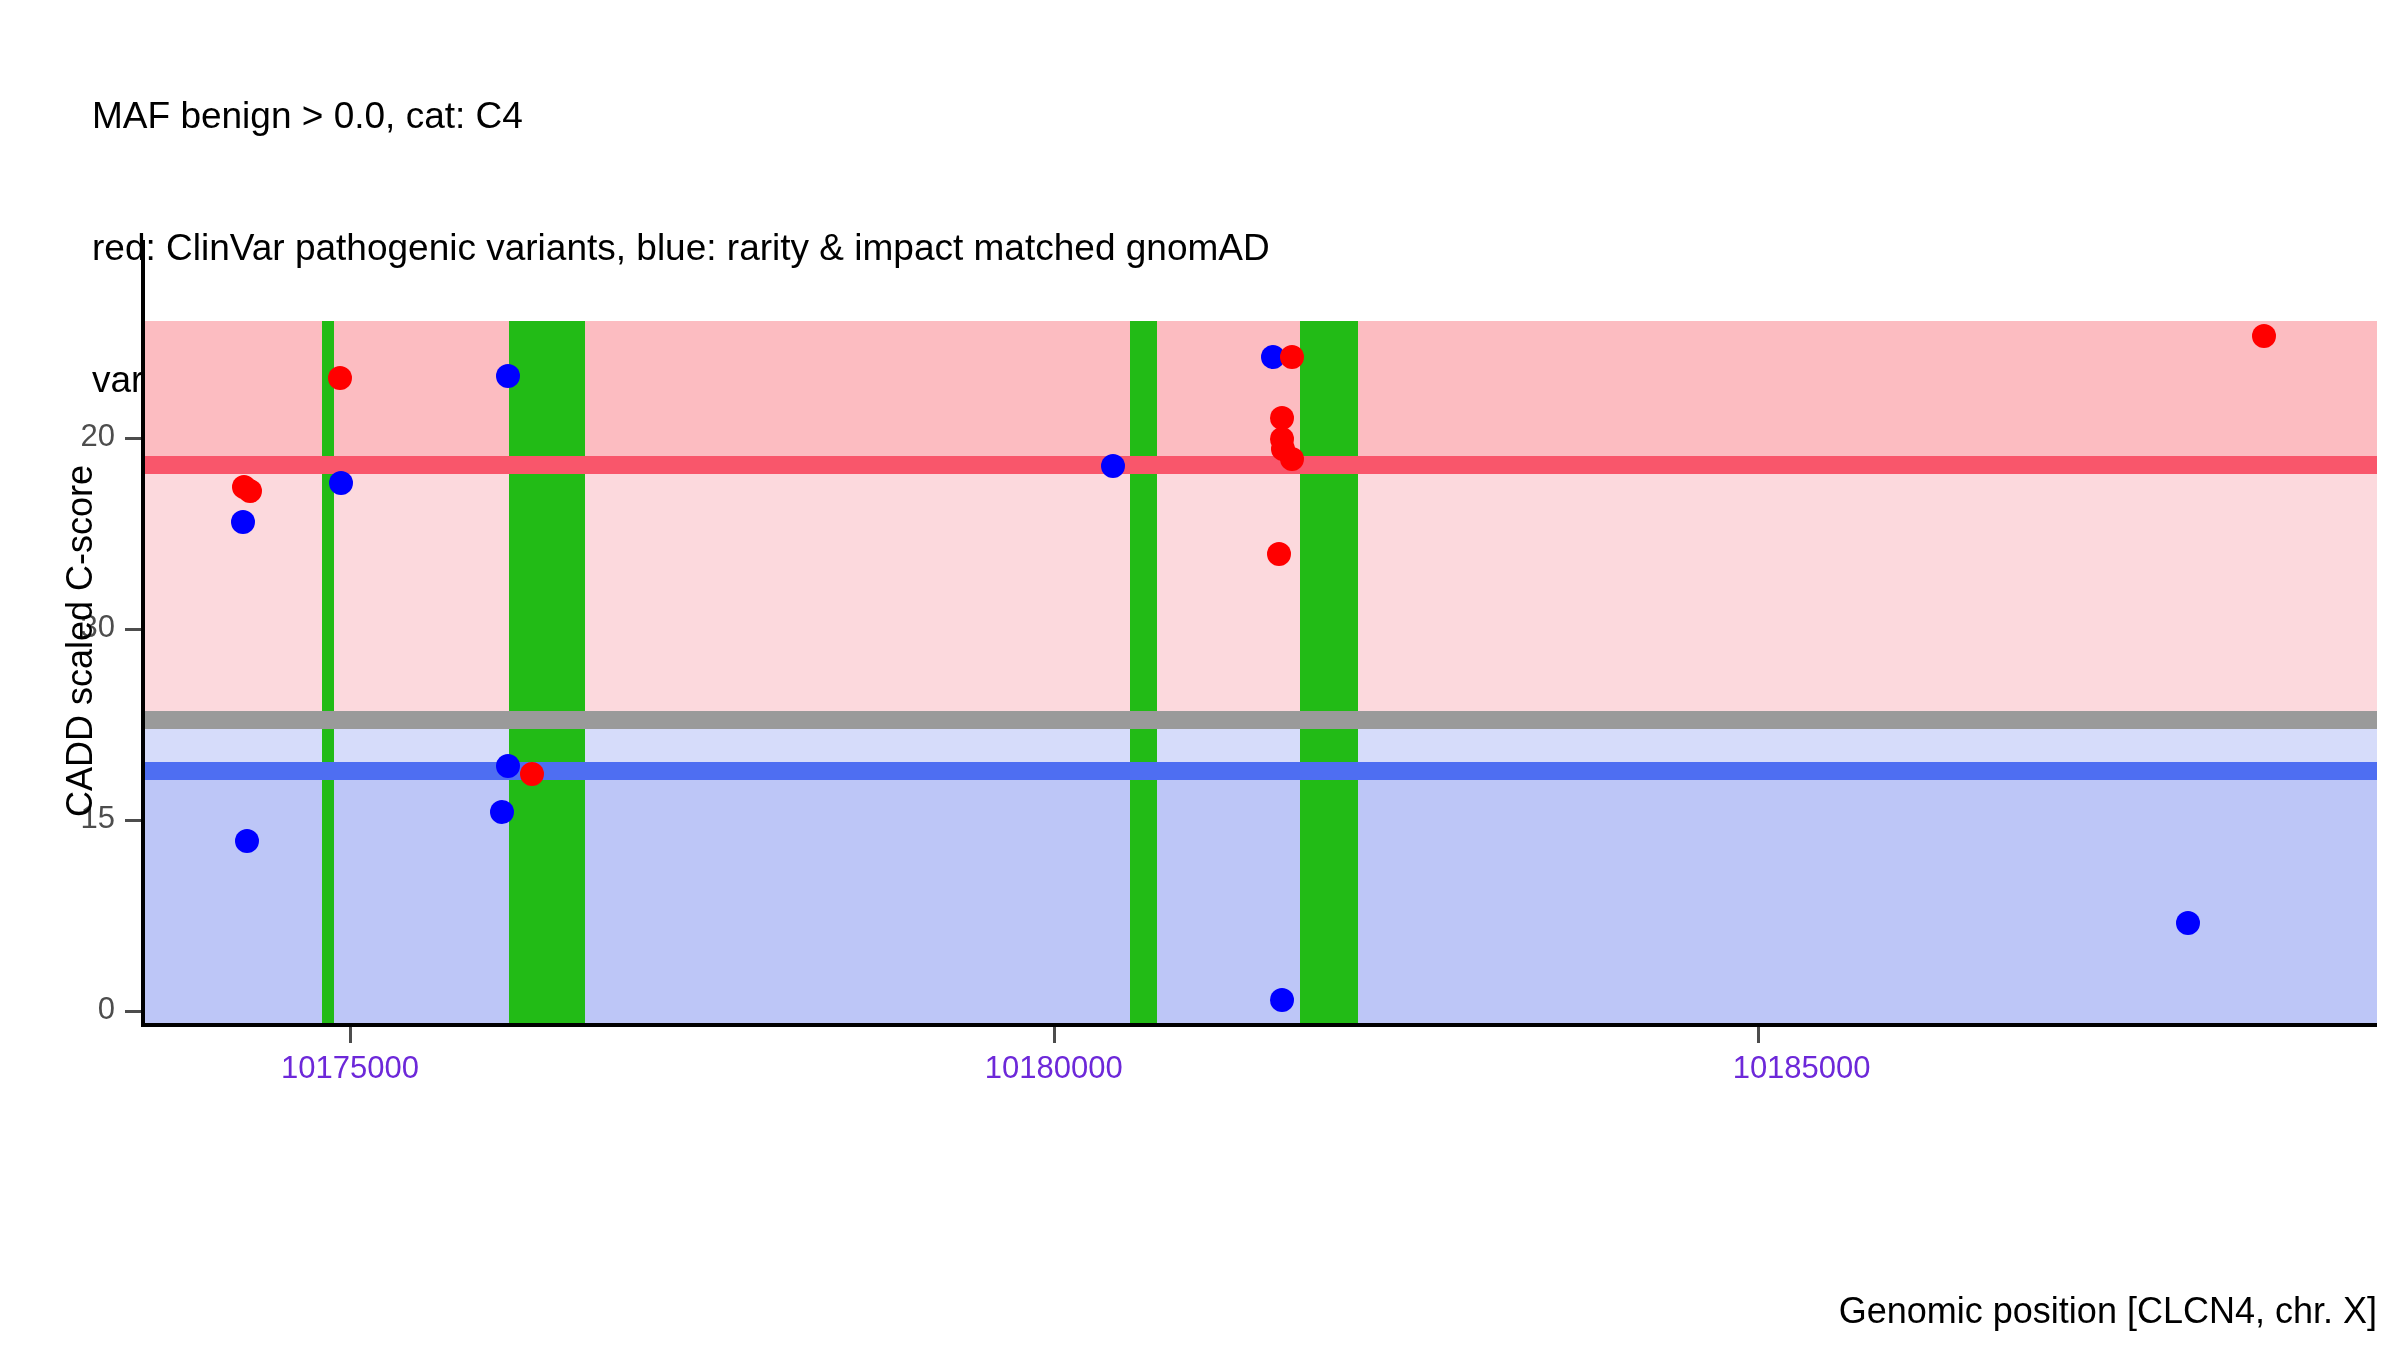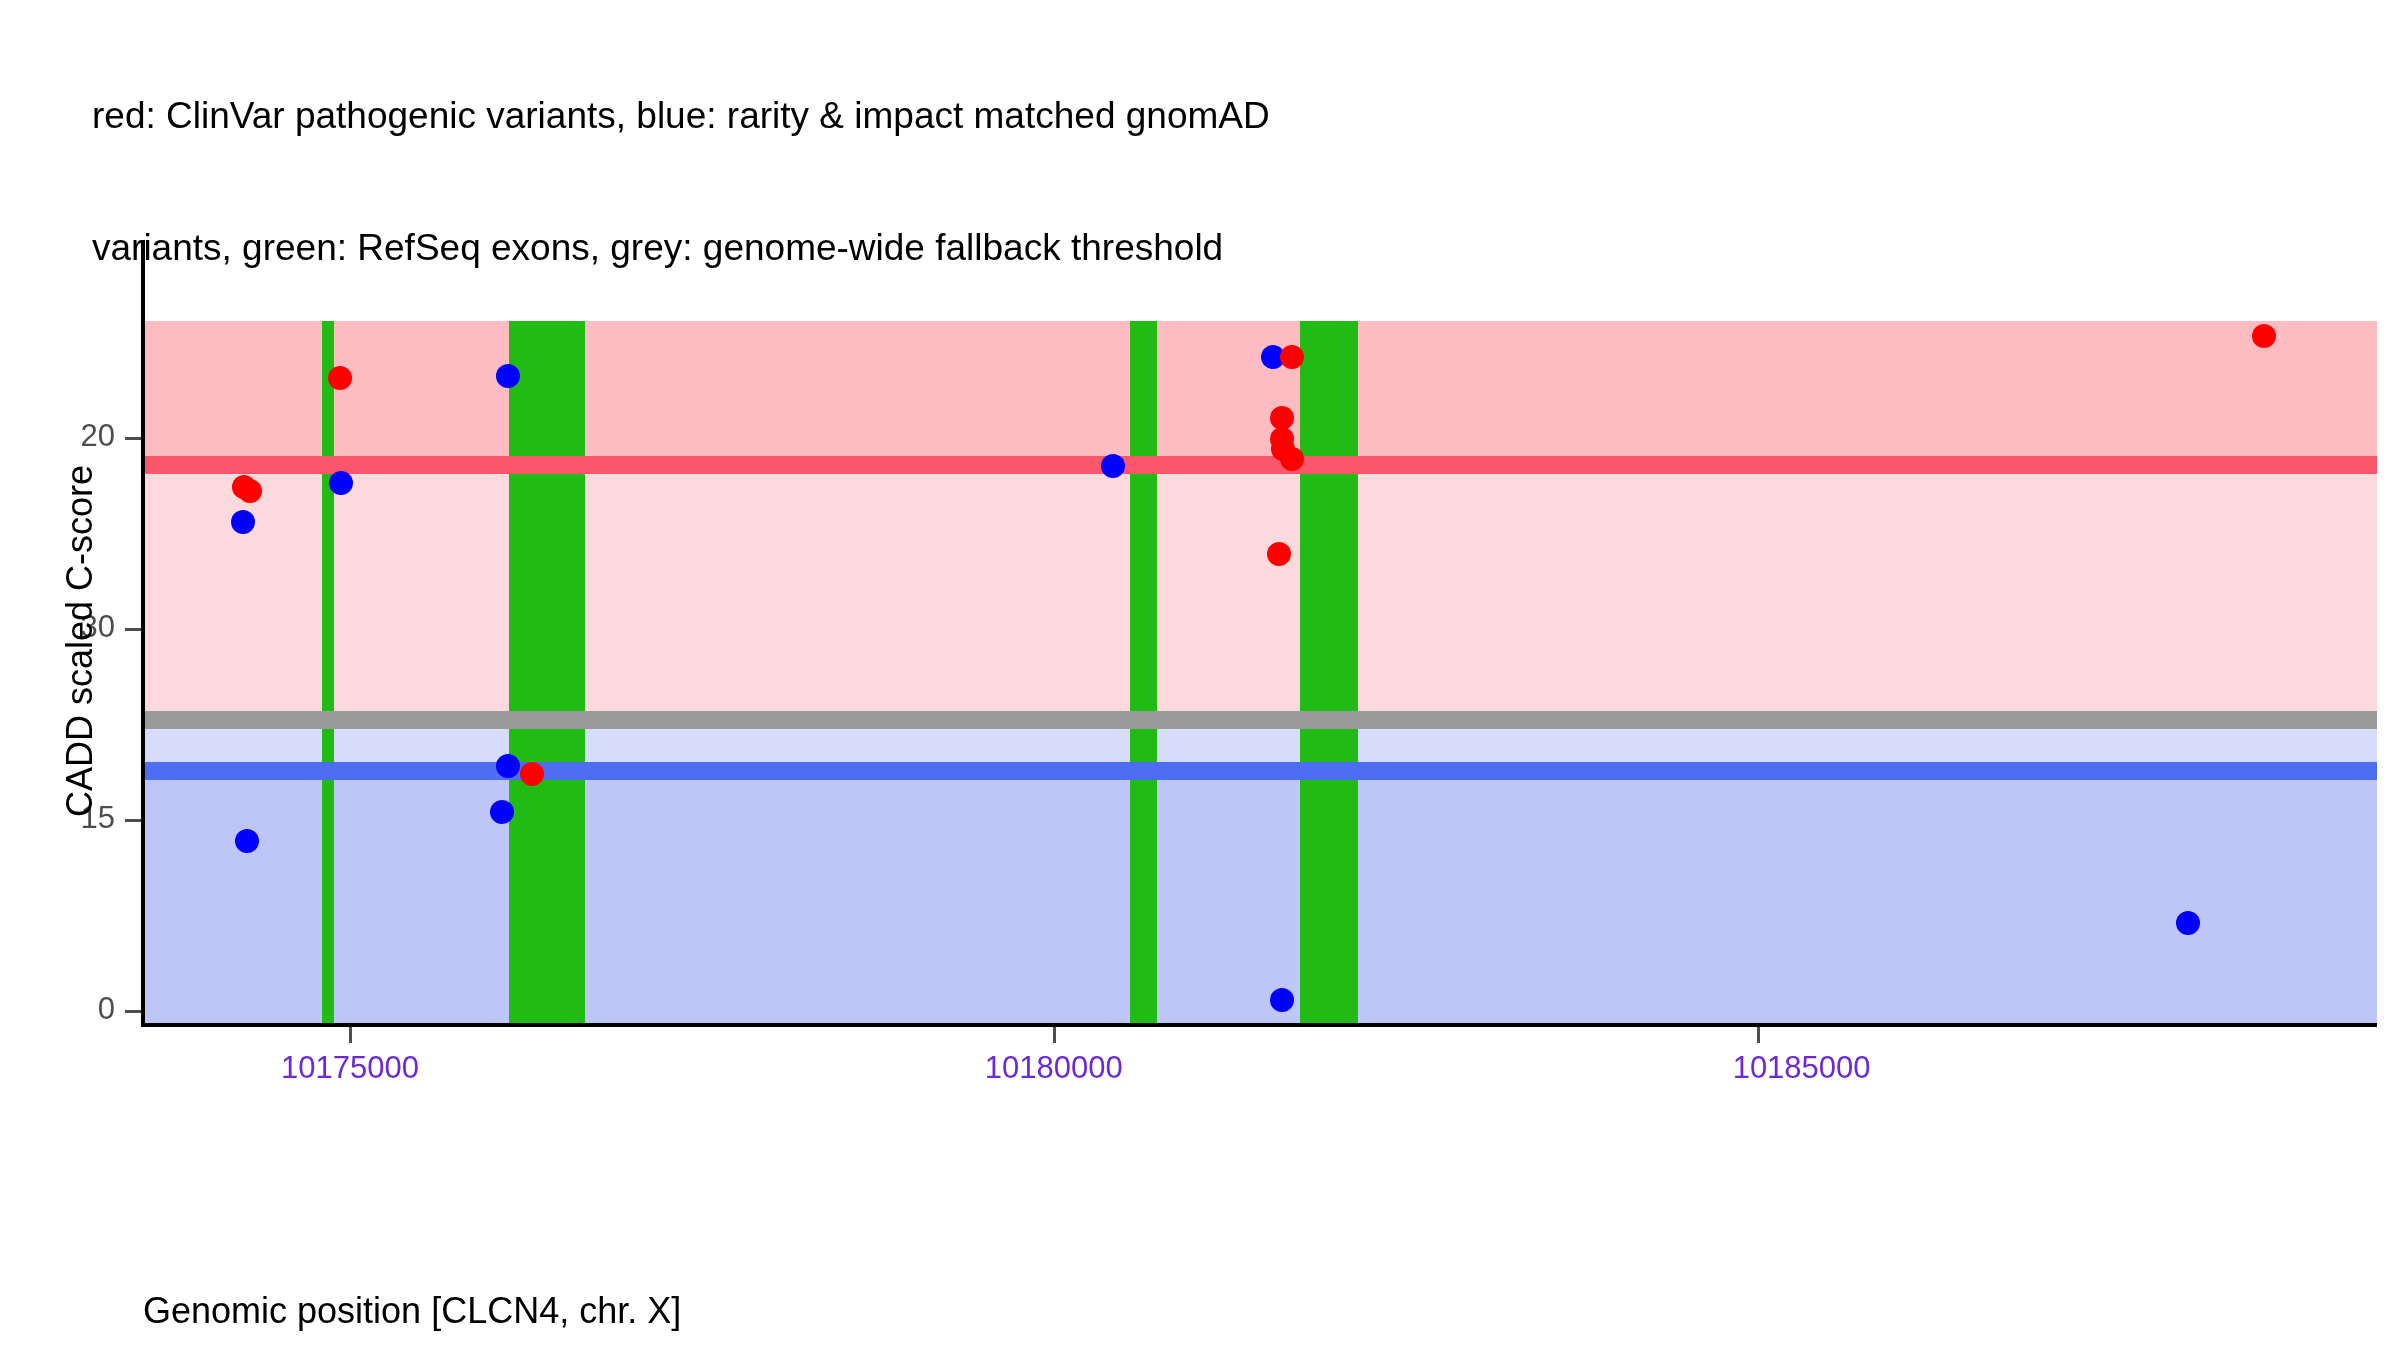--- a/index.html
+++ b/index.html
@@ -64,29 +64,30 @@
     width:760px;
     text-align:center;
     font-size:36px;color:#000000;
     transform:rotate(-90deg);
     white-space:nowrap;
   }
   #xlab{
     position:absolute;
     left:143px;top:1290px;
     width:2234px;
-    text-align:left;
+    text-align:right;
     font-size:36px;color:#000000;
     white-space:nowrap;
   }
 </style>
 </head>
 <body>
 
 <div id="title-block">
+  <div>MAF benign &gt; 0.0, cat: C4</div>
   <div>red: ClinVar pathogenic variants, blue: rarity &amp; impact matched gnomAD</div>
   <div>variants, green: RefSeq exons, grey: genome-wide fallback threshold</div>
 </div>
 
 <div id="plot-area">
     <div class="band" style="top: 450.484px; height: 253.516px; background: rgb(189, 198, 247);"></div>
     <div class="band" style="top: 398.71px; height: 51.7731px; background: rgb(214, 220, 250);"></div>
     <div class="band" style="top: 144.239px; height: 254.472px; background: rgb(252, 217, 221);"></div>
     <div class="band" style="top: 0px; height: 144.239px; background: rgb(252, 188, 193);"></div>
     <div class="exon" style="left: 178.776px; width: 12.6692px; background: rgb(34, 187, 22);"></div>

